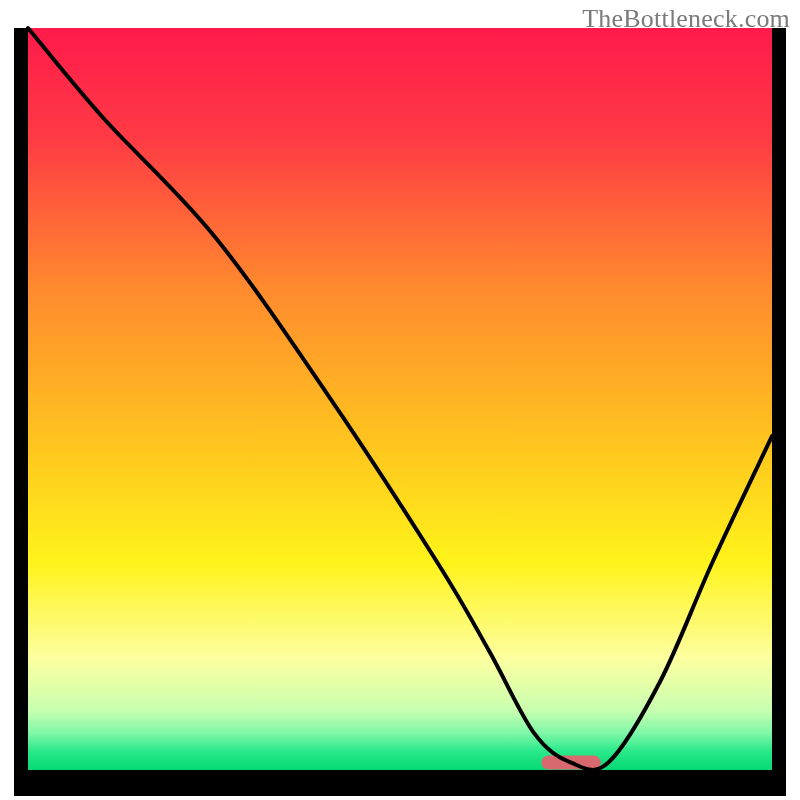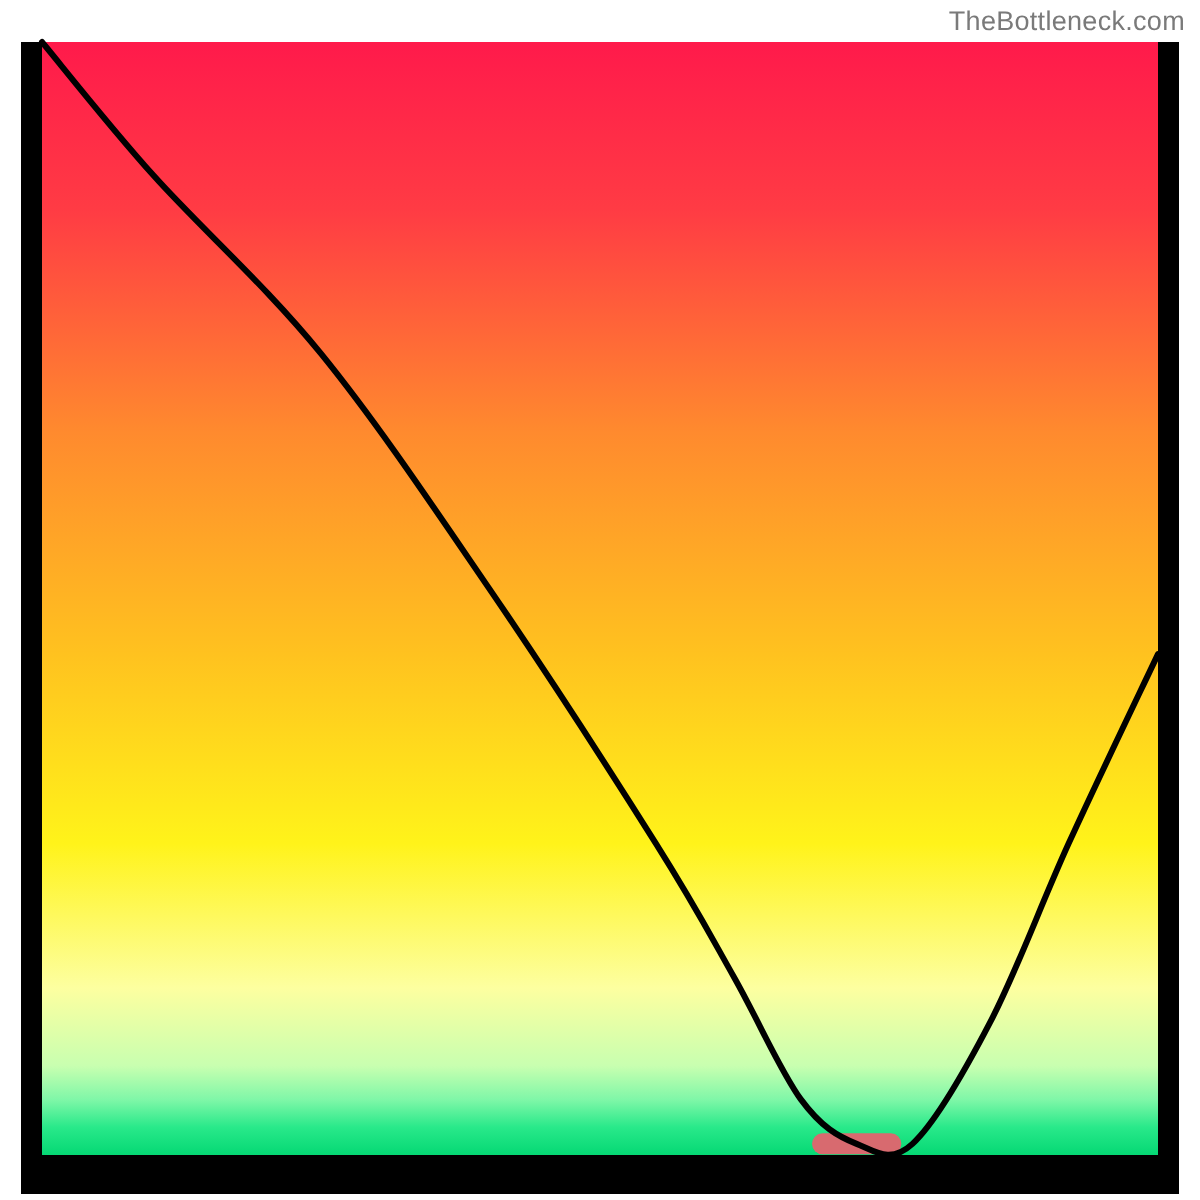--- a/index.html
+++ b/index.html
@@ -11,24 +11,25 @@
   .chart-container {
     position: relative;
     width: 800px;
     height: 800px;
   }
   .watermark {
     position: absolute;
     top: 4px;
     right: 10px;
     color: #7a7a7a;
-    font-size: 18px;
+    font-size: 26px;
     font-weight: 400;
     letter-spacing: 0.2px;
     z-index: 20;
+    font-family: Liberation Serif, serif;
   }
   svg.chart {
     display: block;
   }
 </style>
 </head>
 <body>
 
 <div class="chart-container">
   <div class="watermark">TheBottleneck.com</div>

